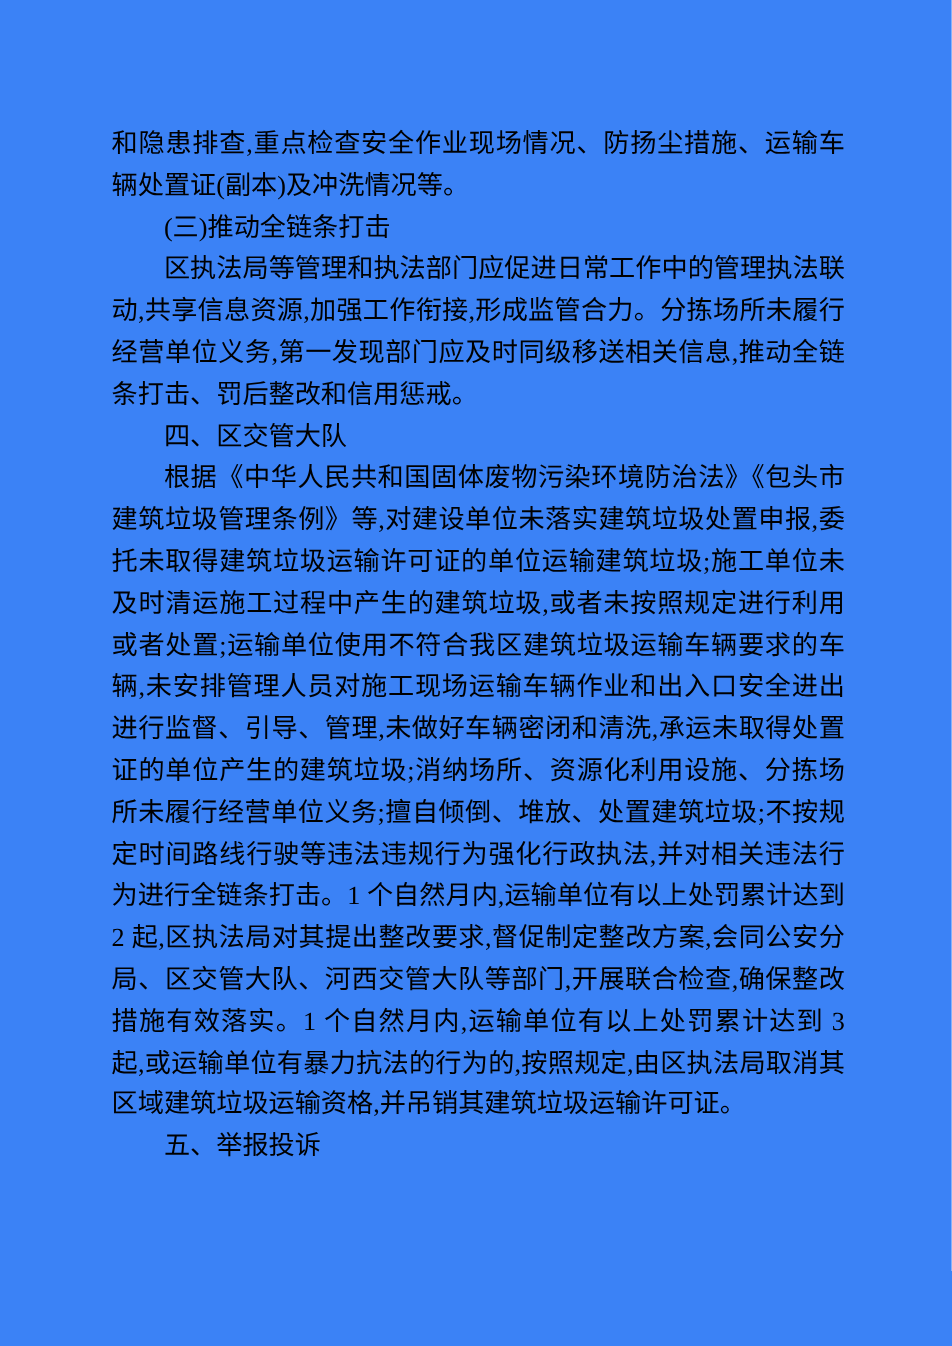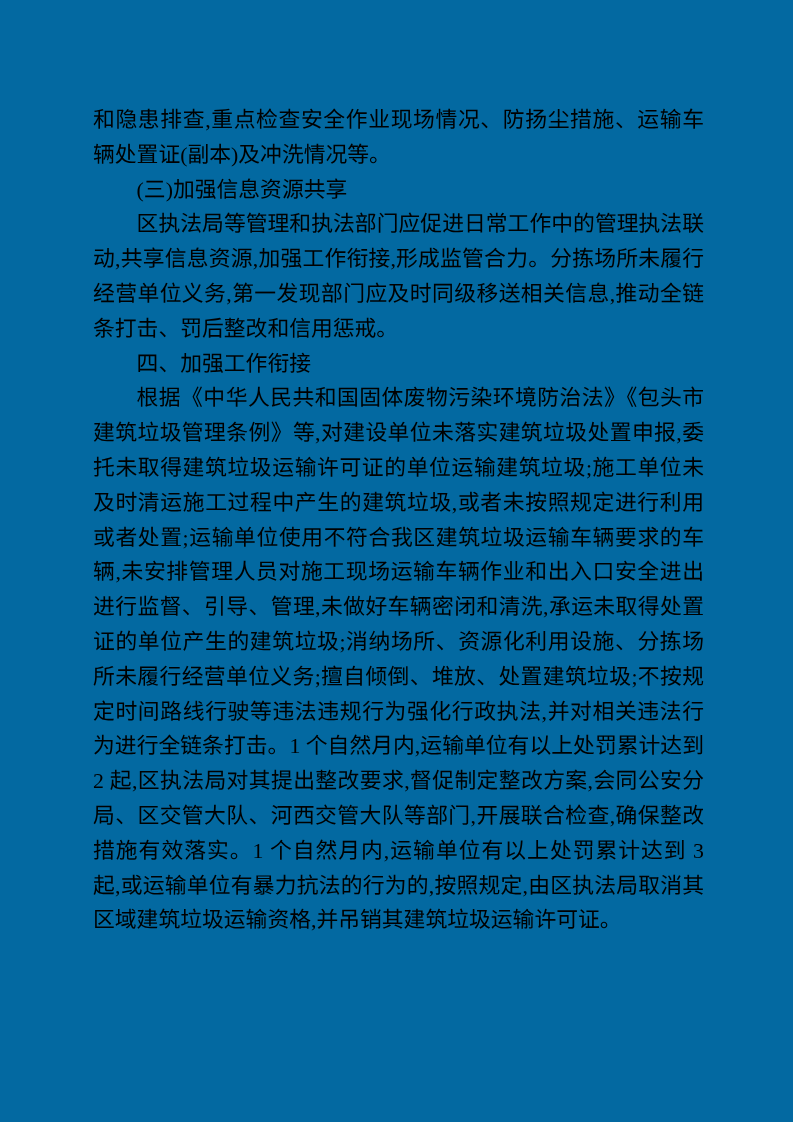--- a/index.html
+++ b/index.html
@@ -9,21 +9,21 @@
   }
   body {
     width: 793px;
     height: 1122px;
     overflow: hidden;
   }
   .doc-page {
     box-sizing: border-box;
     width: 793px;
     height: 1122px;
-    background: #0369a1;
+    background: #3b82f6;
     padding: 103px 89px 0 93px;
   }
   .doc-page p {
     margin: 0;
     padding: 0;
     font-family: "Liberation Serif", "DejaVu Serif", serif;
     font-size: 21.8px;
     line-height: 34.8px;
     color: #000000;
     text-align: justify;
@@ -34,17 +34,18 @@
   }
   .doc-page p.no-indent {
     text-indent: 0;
   }
 </style>
 </head>
 <body>
 
 <div class="doc-page">
   <p class="no-indent">和隐患排查,重点检查安全作业现场情况、防扬尘措施、运输车辆处置证(副本)及冲洗情况等。</p>
-  <p>(三)加强信息资源共享</p>
+  <p>(三)推动全链条打击</p>
   <p>区执法局等管理和执法部门应促进日常工作中的管理执法联动,共享信息资源,加强工作衔接,形成监管合力。分拣场所未履行经营单位义务,第一发现部门应及时同级移送相关信息,推动全链条打击、罚后整改和信用惩戒。</p>
-  <p>四、加强工作衔接</p>
+  <p>四、区交管大队</p>
   <p>根据《中华人民共和国固体废物污染环境防治法》《包头市建筑垃圾管理条例》等,对建设单位未落实建筑垃圾处置申报,委托未取得建筑垃圾运输许可证的单位运输建筑垃圾;施工单位未及时清运施工过程中产生的建筑垃圾,或者未按照规定进行利用或者处置;运输单位使用不符合我区建筑垃圾运输车辆要求的车辆,未安排管理人员对施工现场运输车辆作业和出入口安全进出进行监督、引导、管理,未做好车辆密闭和清洗,承运未取得处置证的单位产生的建筑垃圾;消纳场所、资源化利用设施、分拣场所未履行经营单位义务;擅自倾倒、堆放、处置建筑垃圾;不按规定时间路线行驶等违法违规行为强化行政执法,并对相关违法行为进行全链条打击。1 个自然月内,运输单位有以上处罚累计达到 2 起,区执法局对其提出整改要求,督促制定整改方案,会同公安分局、区交管大队、河西交管大队等部门,开展联合检查,确保整改措施有效落实。1 个自然月内,运输单位有以上处罚累计达到 3 起,或运输单位有暴力抗法的行为的,按照规定,由区执法局取消其区域建筑垃圾运输资格,并吊销其建筑垃圾运输许可证。</p>
+  <p>五、举报投诉</p>
 </div>
 
 </body></html>

